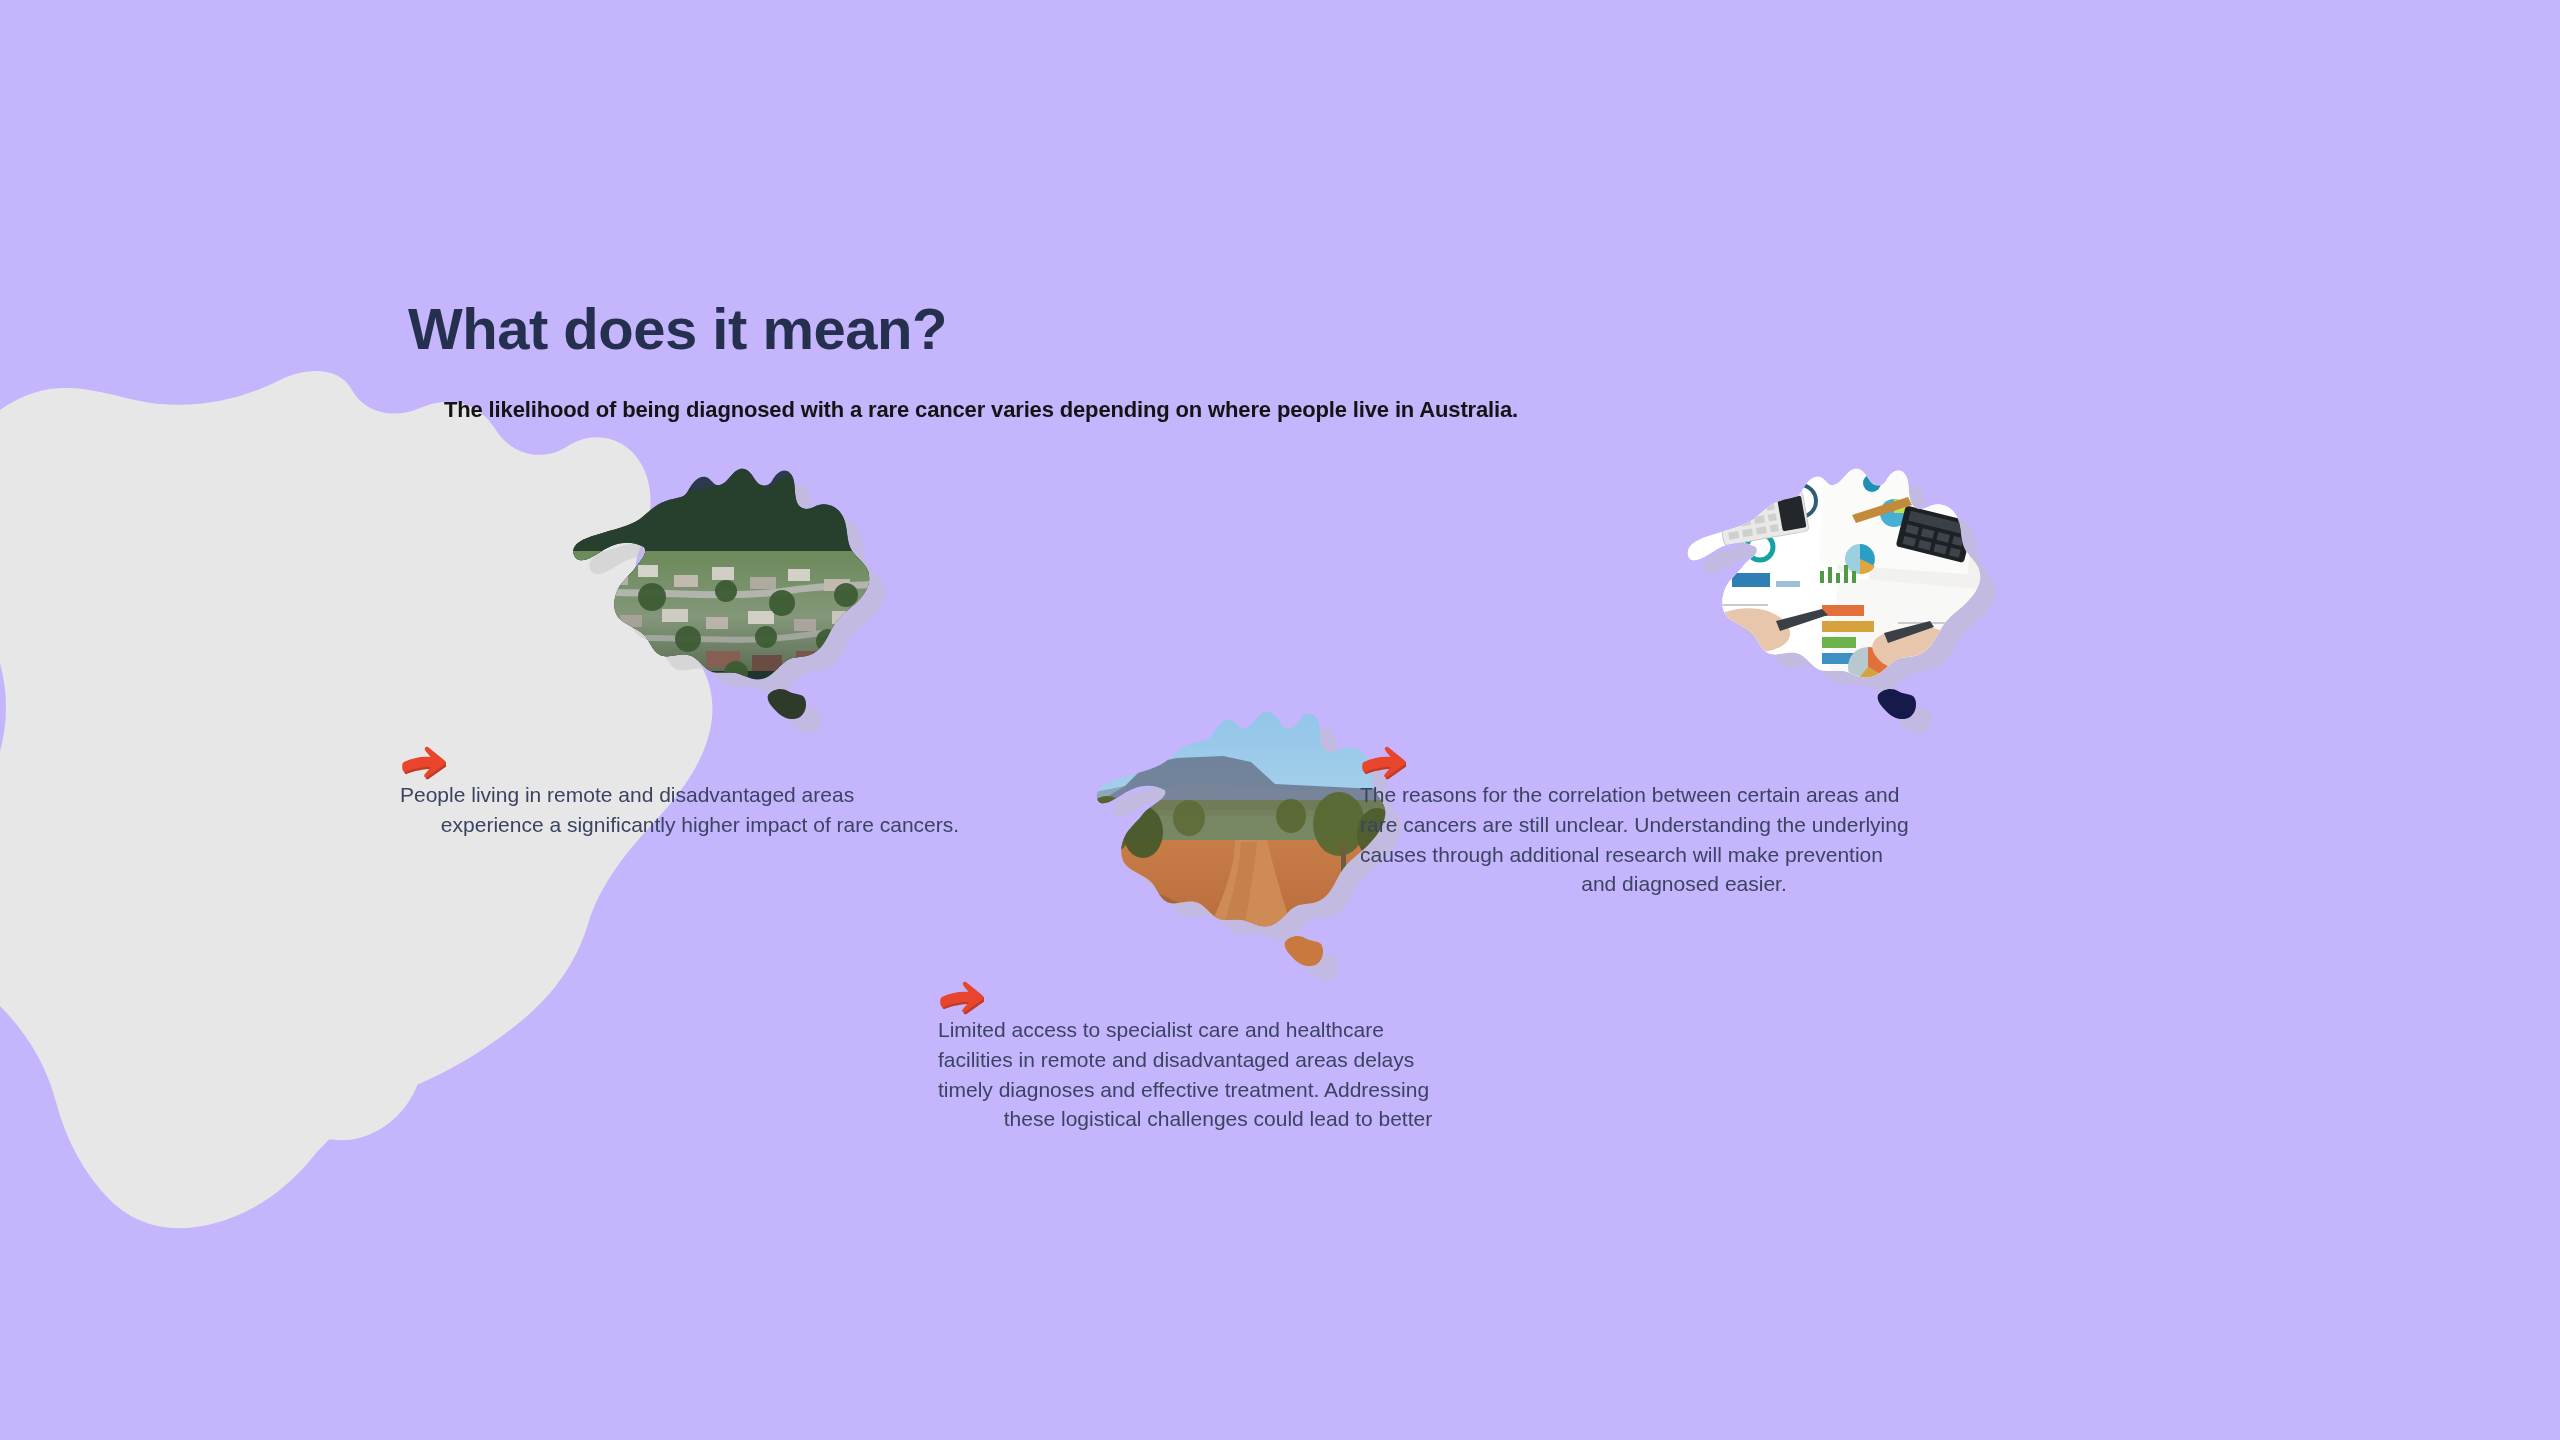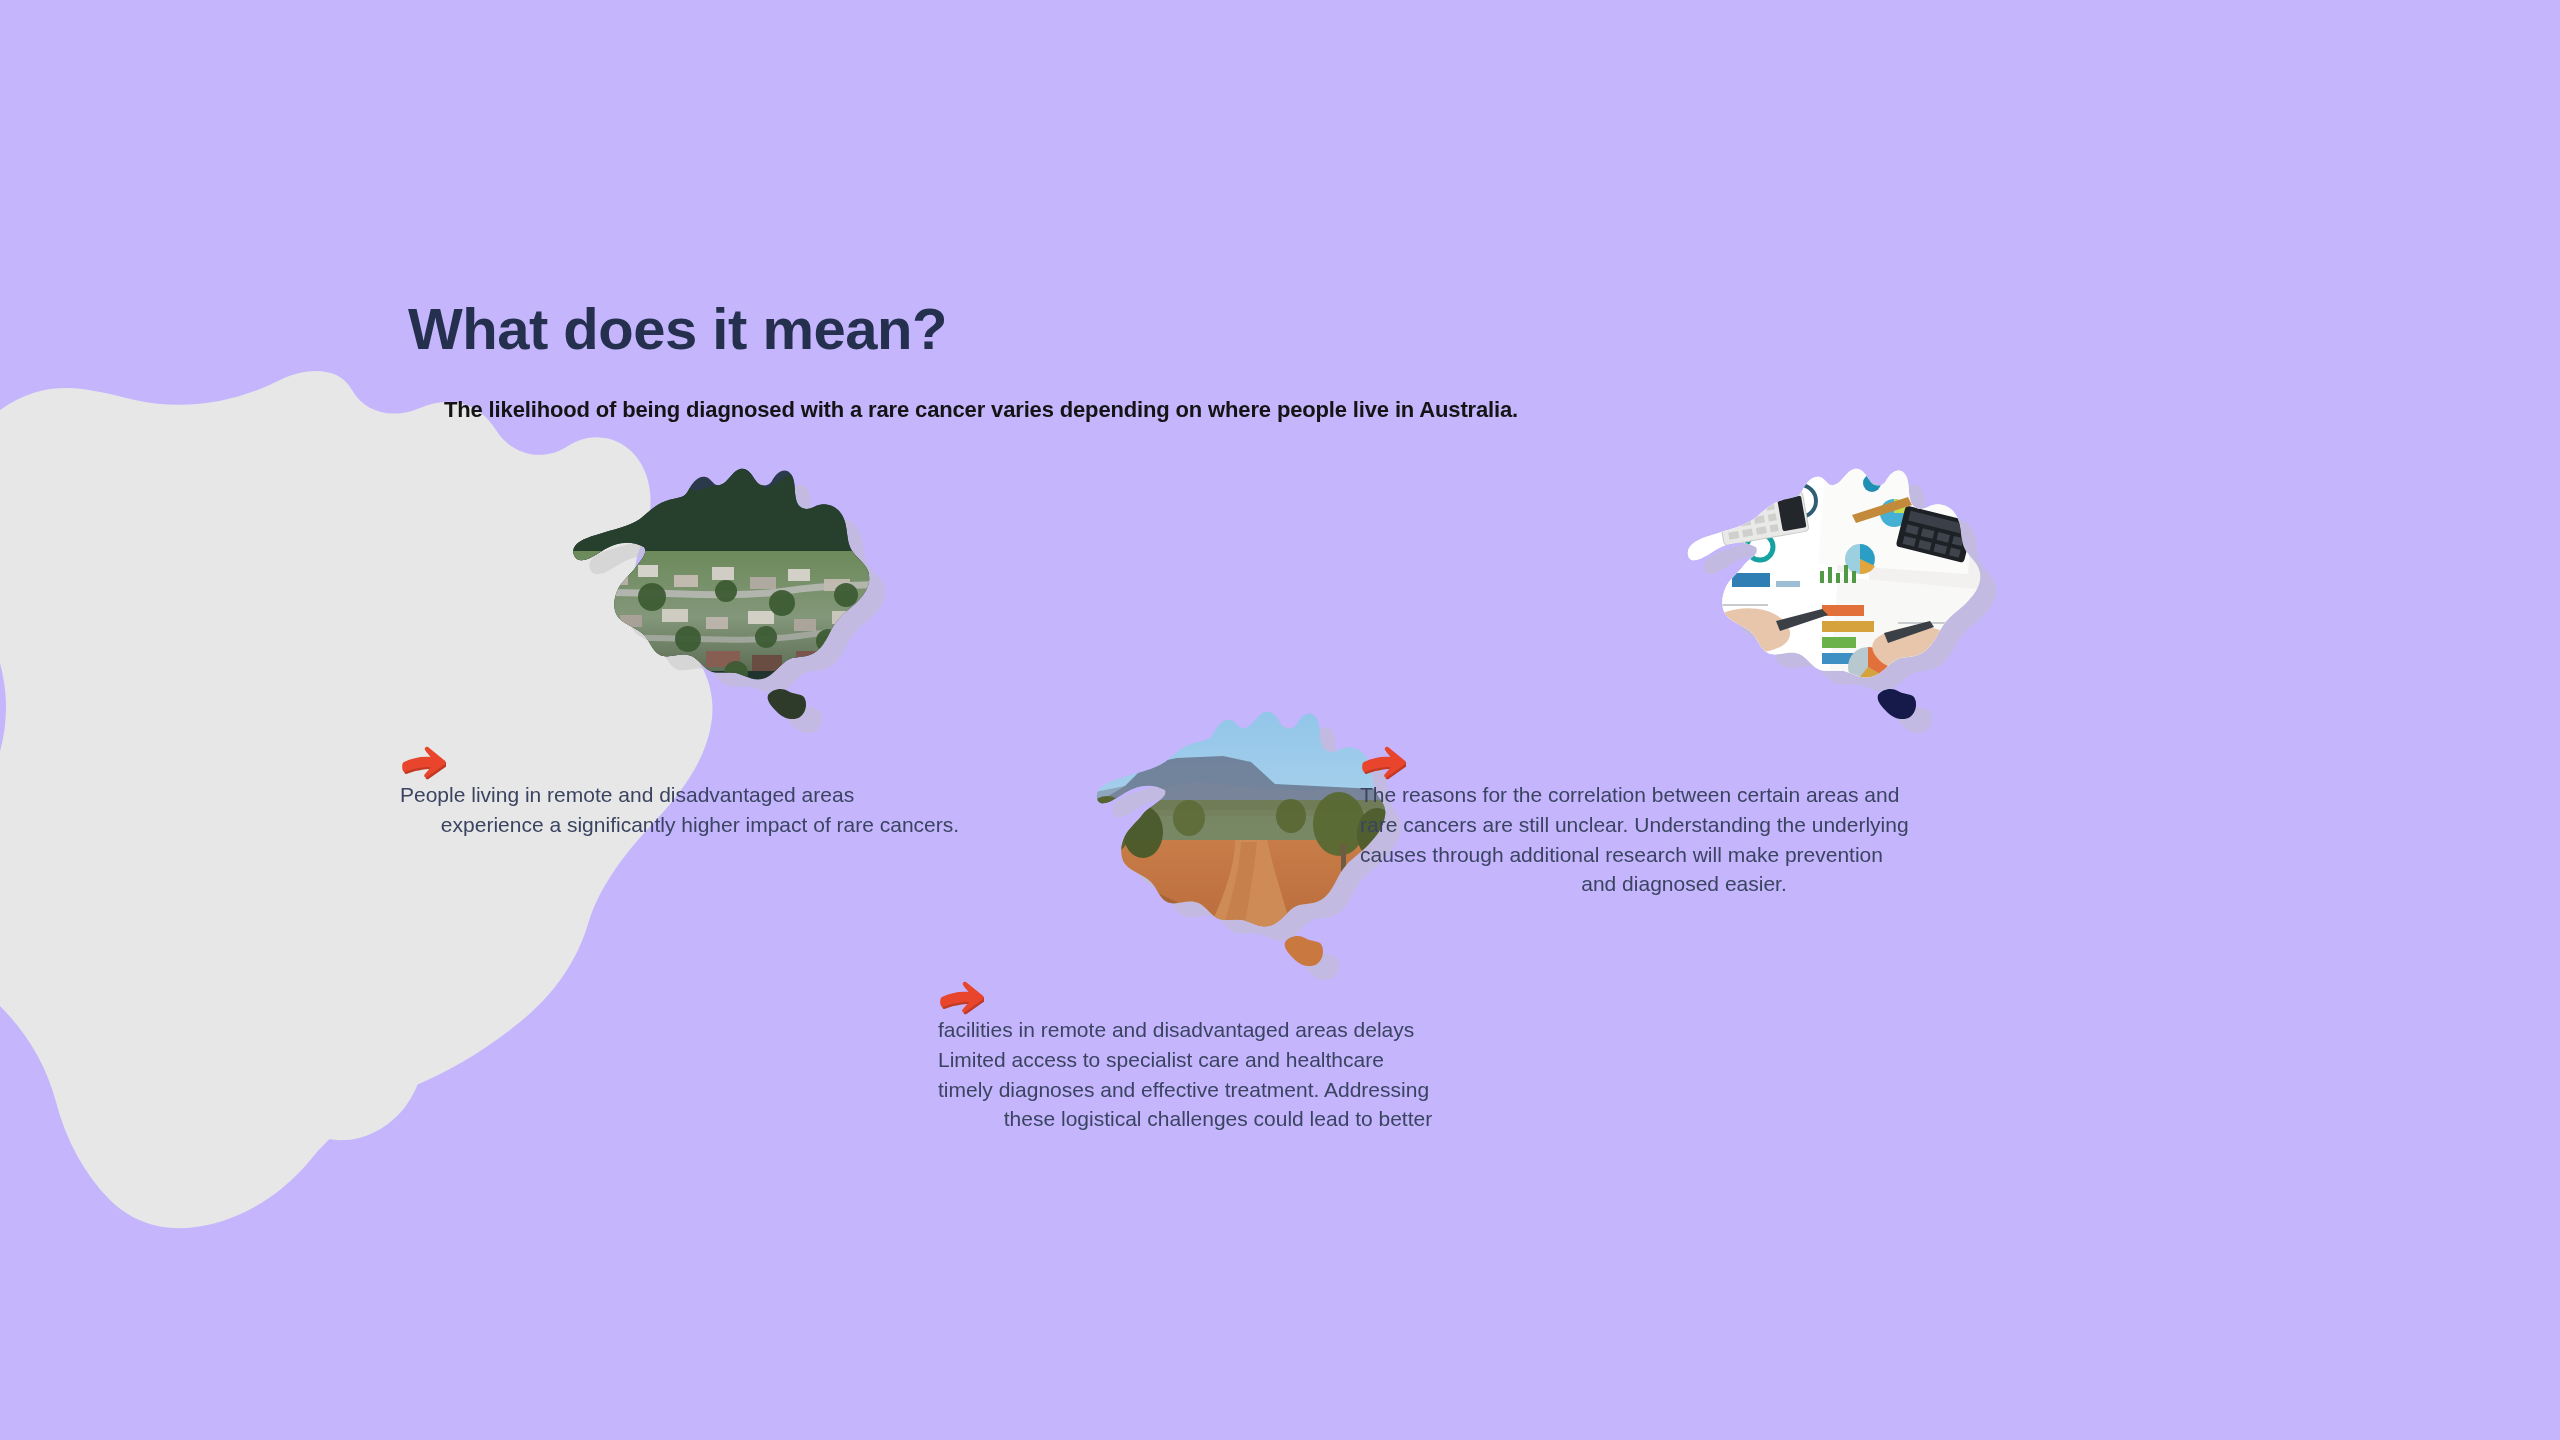--- a/index.html
+++ b/index.html
@@ -477,22 +477,22 @@
       <svg viewBox="0 0 46 34" xmlns="http://www.w3.org/2000/svg">
         <path fill="#c03a24" d="M4,16 C12,12 22,10 31,11 L25,4 C24,2 26,0 28,1 L44,14
                  C46,15 46,18 44,19 L27,31 C25,32 23,30 25,28 L31,21
                  C22,21 12,23 5,26 C2,27 1,17 4,16 Z" transform="translate(1.5,2)"></path>
         <path fill="#e8452c" d="M4,16 C12,12 22,10 31,11 L25,4 C24,2 26,0 28,1 L44,14
                  C46,15 46,18 44,19 L27,31 C25,32 23,30 25,28 L31,21
                  C22,21 12,23 5,26 C2,27 1,17 4,16 Z"></path>
       </svg>
     </span>
     <span class="callout-text">
+      <span>Limited access to specialist care and healthcare</span>
       <span>facilities in remote and disadvantaged areas delays</span>
-      <span>Limited access to specialist care and healthcare</span>
       <span>timely diagnoses and effective treatment. Addressing</span>
       <span>these logistical challenges could lead to better</span>
     </span>
   </div>
 
   <div class="callout" id="callout-research">
     <span class="arrow-icon">
       <svg viewBox="0 0 46 34" xmlns="http://www.w3.org/2000/svg">
         <path fill="#c03a24" d="M4,16 C12,12 22,10 31,11 L25,4 C24,2 26,0 28,1 L44,14
                  C46,15 46,18 44,19 L27,31 C25,32 23,30 25,28 L31,21

